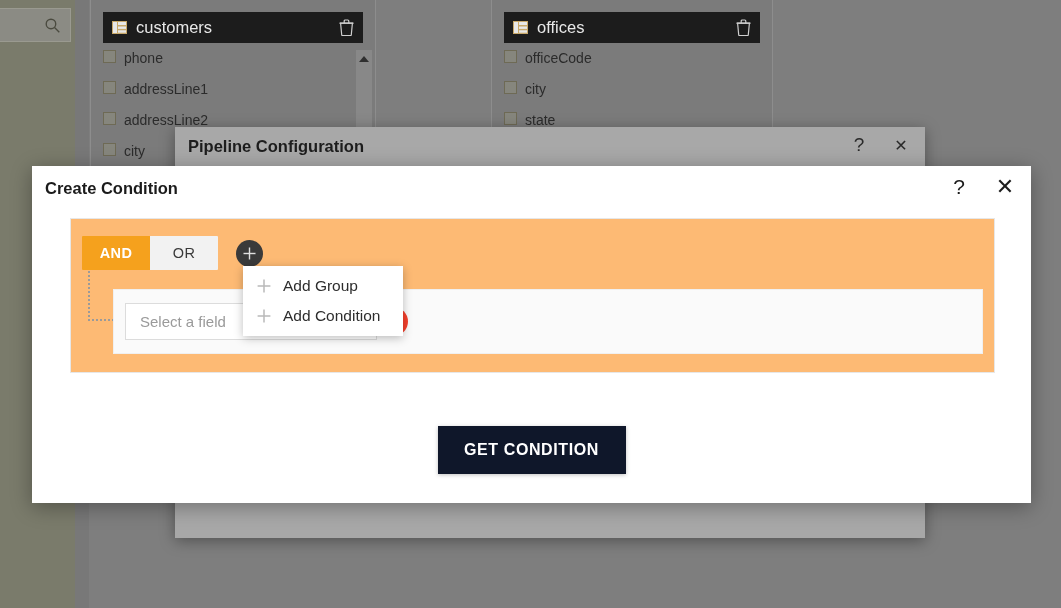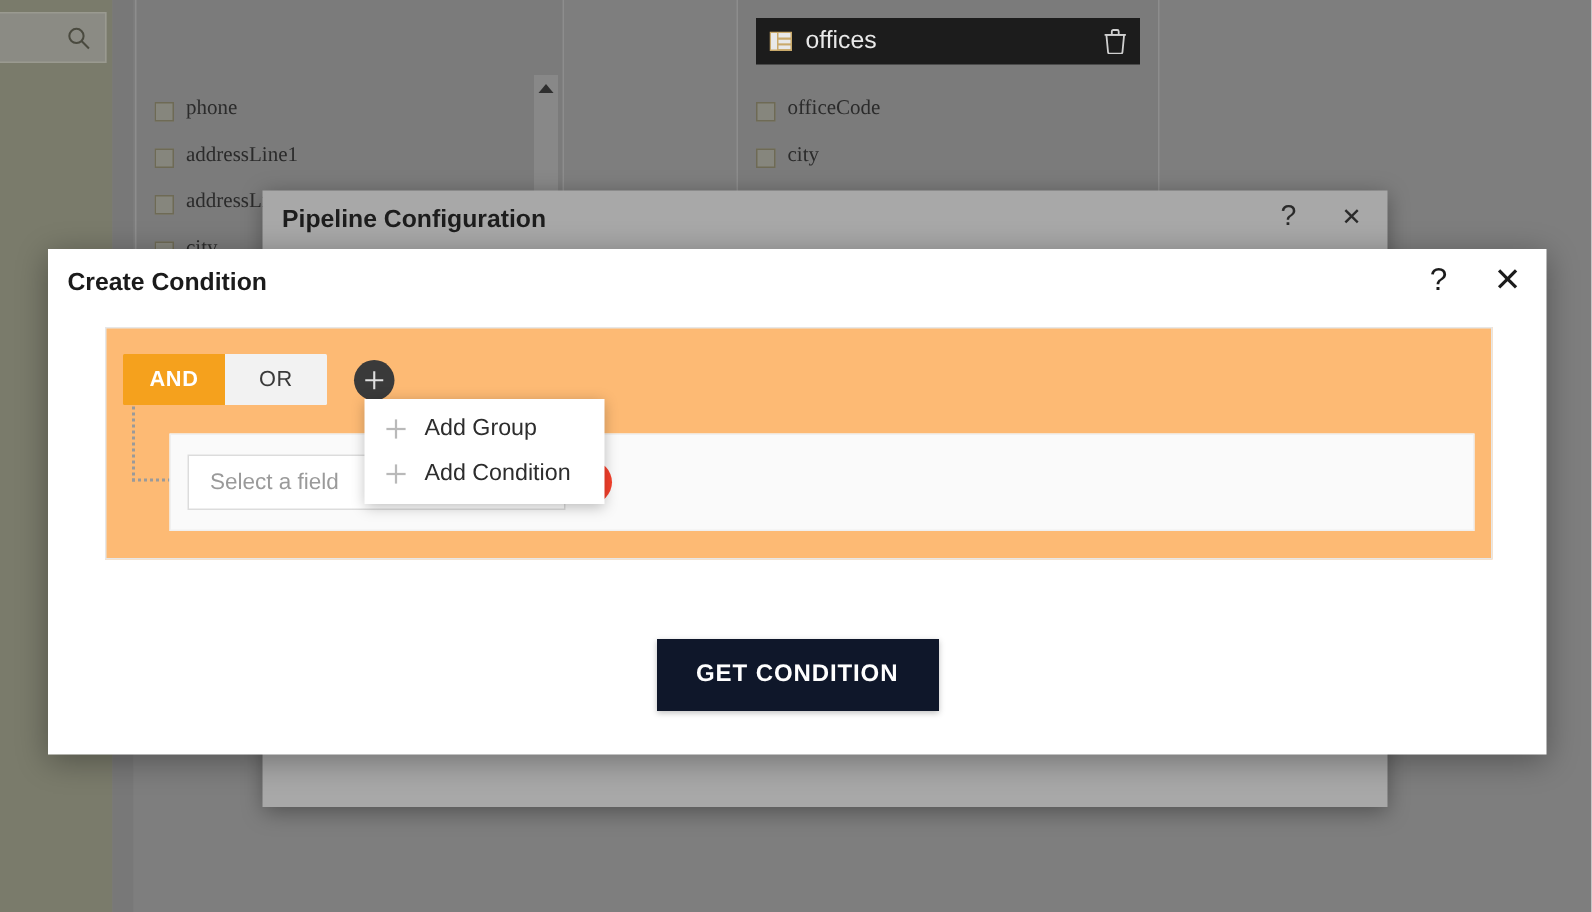--- a/index.html
+++ b/index.html
@@ -64,25 +64,24 @@
     font-size: 16.5px;
     flex: 1 1 auto;
     white-space: nowrap; overflow: hidden;
   }
   .tbl-trash { width: 15px; height: 17px; flex: 0 0 auto; }
   .tbl-fields {
     position: absolute; left: 12px; top: 50px; right: 12px; bottom: 0;
     overflow: hidden;
   }
   .tbl-field {
-    display: flex; align-items: flex-end;
+    display: flex; align-items: flex-start;
     height: 31px;
     font-size: 14px;
     color: #2b2b2b;
-    font-family: Liberation Serif, serif;
   }
   .tbl-cb {
     width: 13px; height: 13px;
     border: 1px solid #6e6a55;
     background: #86867d;
     margin-right: 8px;
     flex: 0 0 auto;
   }
   .tbl-scroll {
     position: absolute; right: 3px; top: 50px;
@@ -291,20 +290,35 @@
         <line x1="12.4" y1="12.4" x2="18" y2="18"></line>
       </svg>
     </div>
   </div>
   <div class="bg-sidebar-strip"></div>
 
   <div class="bg-canvas">
 
     <div class="tbl-card" style="left:1px; top:-1px; width:286px; height:198px;">
       <div class="tbl-card-inner">
+        <div class="tbl-head">
+          <svg class="tbl-head-icon" viewBox="0 0 15 13">
+            <rect x="0" y="0" width="15" height="13" fill="#c9a96a"></rect>
+            <rect x="1" y="1" width="4" height="11" fill="#e8e8e8"></rect>
+            <rect x="6" y="1" width="8" height="3" fill="#e8e8e8"></rect>
+            <rect x="6" y="5.5" width="8" height="2.4" fill="#e8e8e8"></rect>
+            <rect x="6" y="9.3" width="8" height="2.4" fill="#e8e8e8"></rect>
+          </svg>
+          <span class="tbl-head-title">customers</span>
+          <svg class="tbl-trash" viewBox="0 0 15 17" fill="none" stroke="#cfcfcf" stroke-width="1.2">
+            <path d="M1.6 4.2 h11.8 l-1.1 11.6 a1 1 0 0 1 -1 .9 h-7.6 a1 1 0 0 1 -1 -.9 z"></path>
+            <path d="M0.4 4.2 h14.2"></path>
+            <path d="M5.2 4.2 v-2.2 a1 1 0 0 1 1 -1 h2.6 a1 1 0 0 1 1 1 v2.2"></path>
+          </svg>
+        </div>
         <div class="tbl-fields">
           <div class="tbl-field">
             <span class="tbl-cb"></span>
             <span>phone</span>
           </div>
           <div class="tbl-field">
             <span class="tbl-cb"></span>
             <span>addressLine1</span>
           </div>
           <div class="tbl-field">

